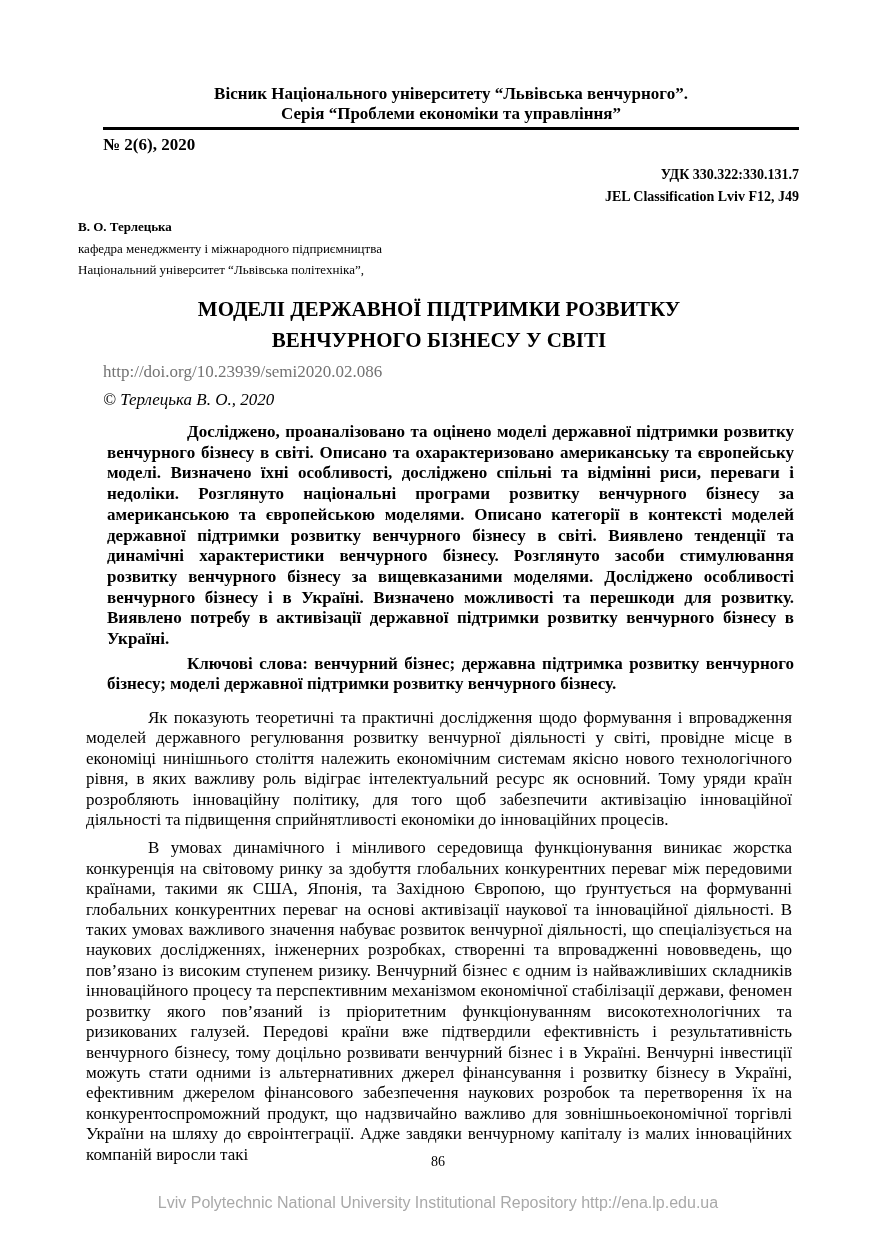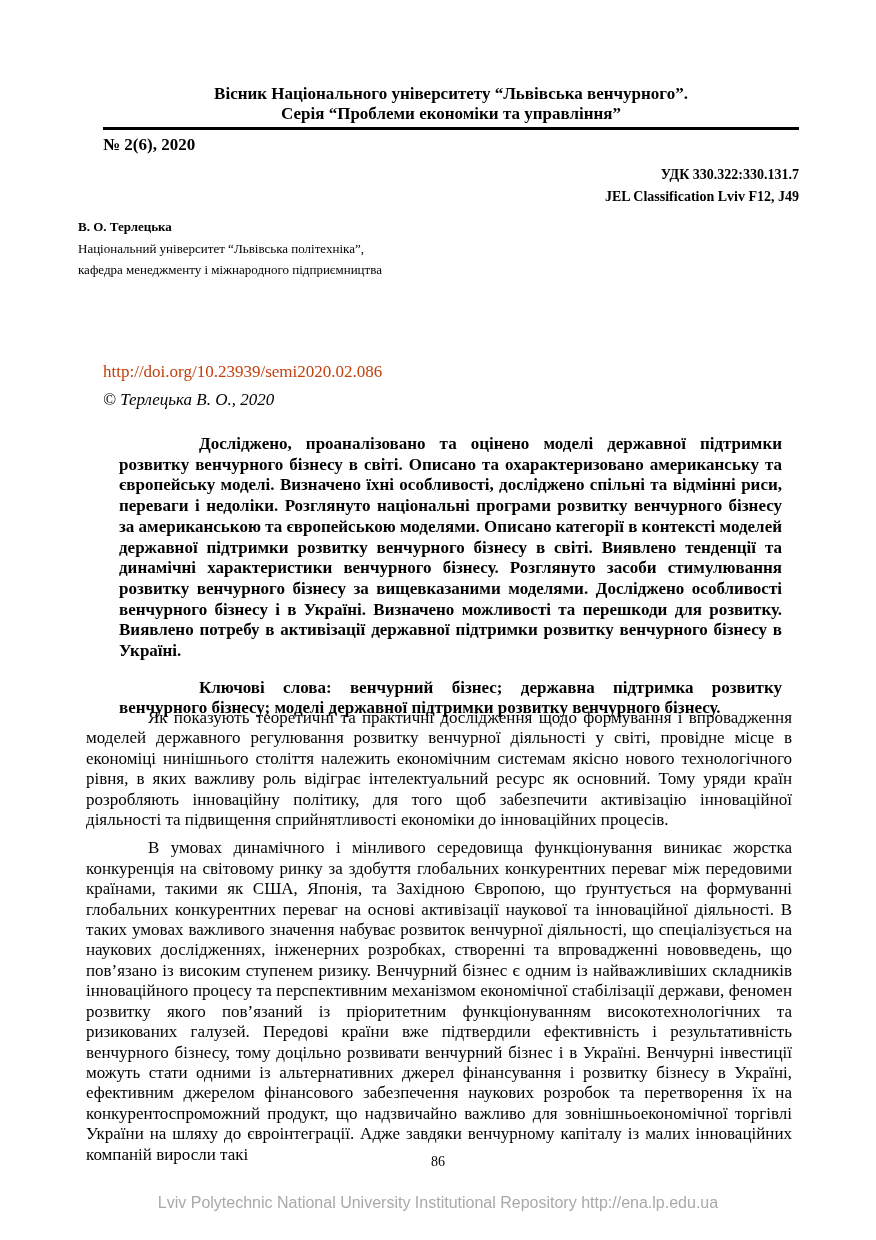--- a/index.html
+++ b/index.html
@@ -65,42 +65,42 @@
     font-weight: bold;
     font-size: 21px;
     line-height: 31px;
   }
   
   .doi-line {
     position: absolute;
     left: 103px;
     top: 362px;
     font-size: 17px;
-    color: #c2410c;
+    color: #737373;
     text-decoration: none;
   }
   .copyright-line {
     position: absolute;
     left: 103px;
     top: 390px;
     font-size: 17px;
     font-style: italic;
   }
   
   .abstract {
     position: absolute;
     left: 103px;
     width: 695px;
     top: 418px;
     font-weight: bold;
     font-size: 17px;
     line-height: 20.7px;
     text-align: justify;
   }
-  .abstract p { margin: 16px; text-indent: 80px; }
+  .abstract p { margin: 4px; text-indent: 80px; }
   
   .section-heading {
     position: absolute;
     left: 78px;
     width: 722px;
     top: 678px;
     text-align: center;
     font-weight: bold;
     font-size: 17px;
   }
@@ -147,24 +147,28 @@
     <div class="issue-number">№ 2(6), 2020</div>
   </div>
 
   <div class="udc-block">
     <div>УДК 330.322:330.131.7</div>
     <div>JEL Classification Lviv F12, J49</div>
   </div>
 
   <div class="author-block">
     <div class="author-name">В. О. Терлецька</div>
+    <div>кафедра менеджменту і міжнародного підприємництва</div>
     <div>Національний університет “Львівська політехніка”,</div>
-    <div>кафедра менеджменту і міжнародного підприємництва</div>
   </div>
 
+  <h1 class="paper-title" style="margin:0; font-size:21px;">
+    <span style="display:block;">МОДЕЛІ ДЕРЖАВНОЇ ПІДТРИМКИ РОЗВИТКУ</span>
+    <span style="display:block;">ВЕНЧУРНОГО БІЗНЕСУ У СВІТІ</span>
+  </h1>
 
   <a class="doi-line" href="#">http://doi.org/10.23939/semi2020.02.086</a>
 
   <div class="copyright-line">© Терлецька В. О., 2020</div>
 
   <div class="abstract">
     <p>Досліджено, проаналізовано та оцінено моделі державної підтримки розвитку венчурного бізнесу в світі. Описано та охарактеризовано американську та європейську моделі. Визначено їхні особливості, досліджено спільні та відмінні риси, переваги і недоліки. Розглянуто національні програми розвитку венчурного бізнесу за американською та європейською моделями. Описано категорії в контексті моделей державної підтримки розвитку венчурного бізнесу в світі. Виявлено тенденції та динамічні характеристики венчурного бізнесу. Розглянуто засоби стимулювання розвитку венчурного бізнесу за вищевказаними моделями. Досліджено особливості венчурного бізнесу і в Україні. Визначено можливості та перешкоди для розвитку. Виявлено потребу в активізації державної підтримки розвитку венчурного бізнесу в Україні.</p>
     <p>
       <span>Ключові слова:</span>
       <span>венчурний бізнес; державна підтримка розвитку венчурного бізнесу; моделі державної підтримки розвитку венчурного бізнесу.</span>

